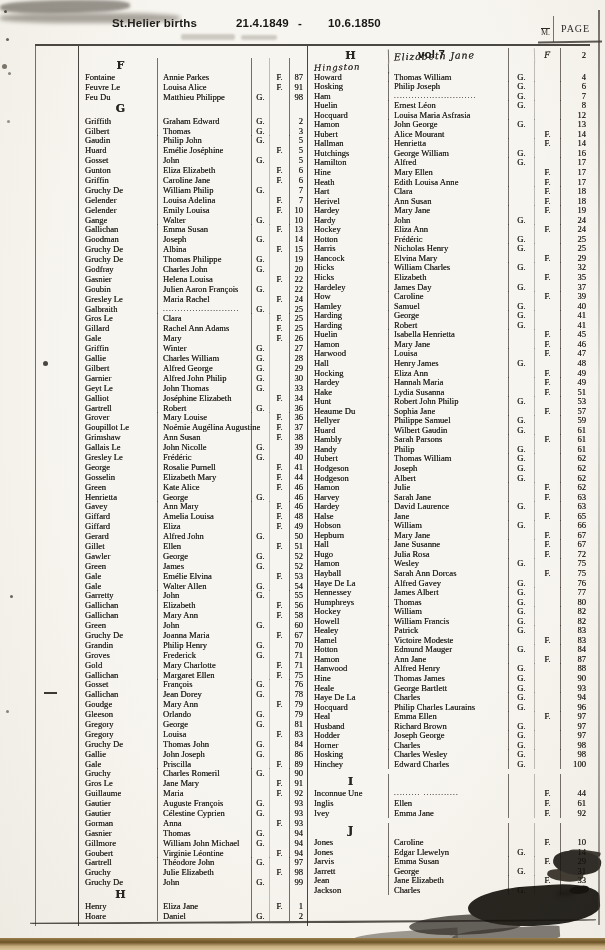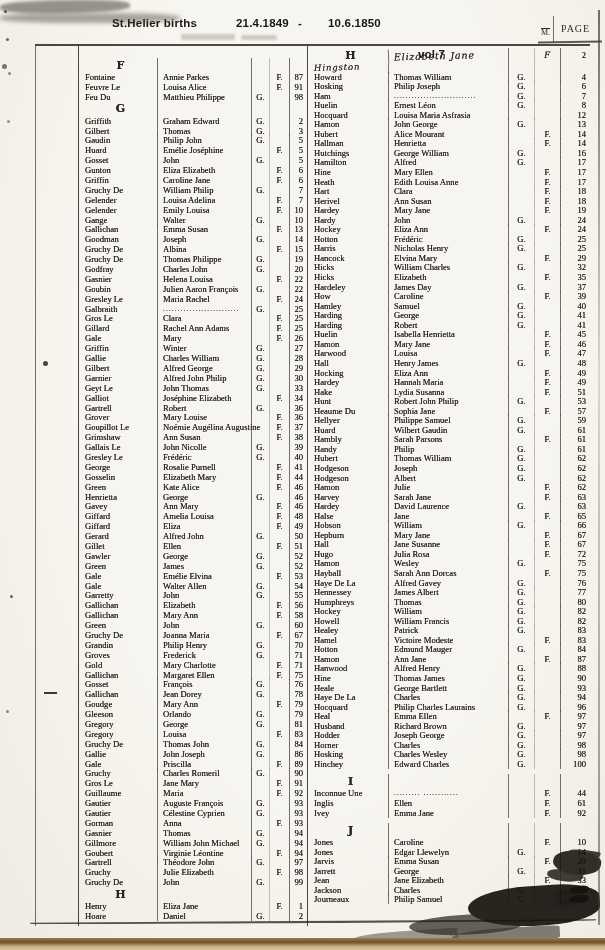--- a/index.html
+++ b/index.html
@@ -1314,27 +1314,20 @@
         <div class="c c-f">F.</div>
         <div class="c c-p">33</div>
       </div>
       <div class="row smudged">
         <div class="c c-s">Jackson</div>
         <div class="c c-n">Charles</div>
         <div class="c c-g">G.</div>
         <div class="c c-f"></div>
         <div class="c c-p"></div>
       </div>
-      <div class="row smudged">
-        <div class="c c-s">Journeaux</div>
-        <div class="c c-n">Philip Samuel</div>
-        <div class="c c-g">G.</div>
-        <div class="c c-f"></div>
-        <div class="c c-p"></div>
-      </div>
     </div>
 </div>
 
 <div class="bottom-rule"></div>
 
 <div class="blot blot1"></div>
 <div class="blot blot2"></div>
 <div class="blot3"></div>
 <div class="blot4"></div>
 <div class="speck"></div>

